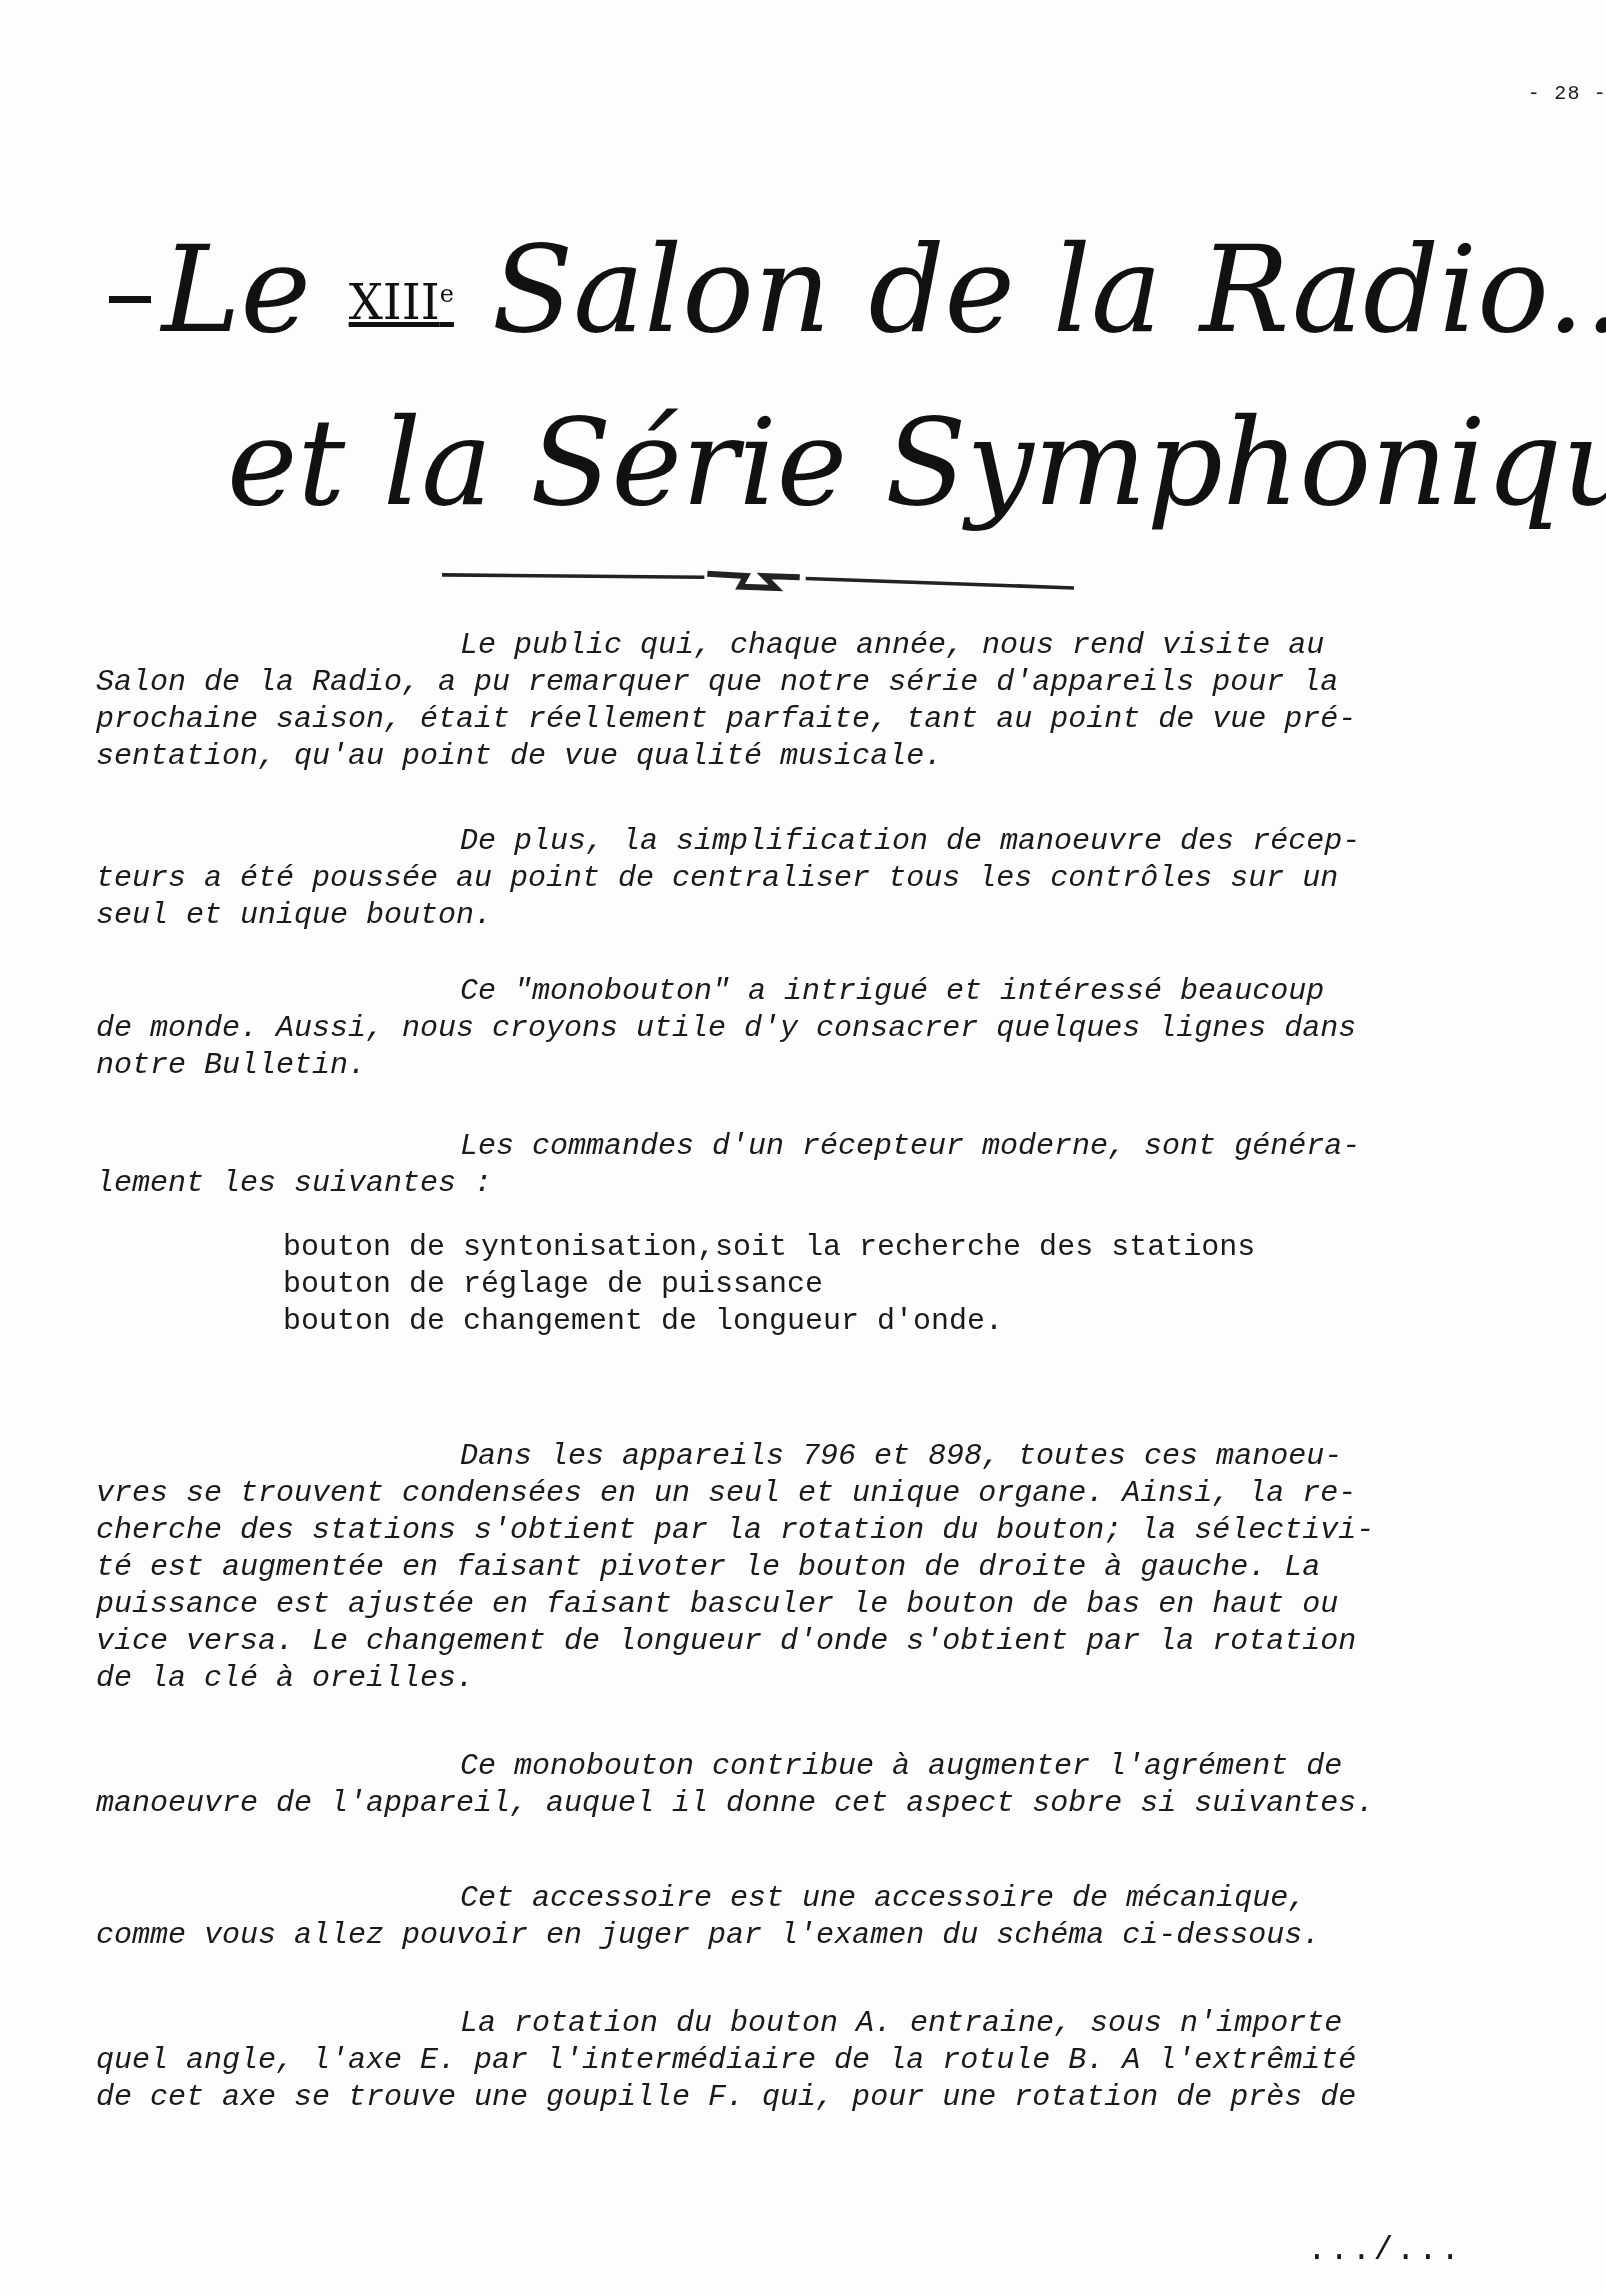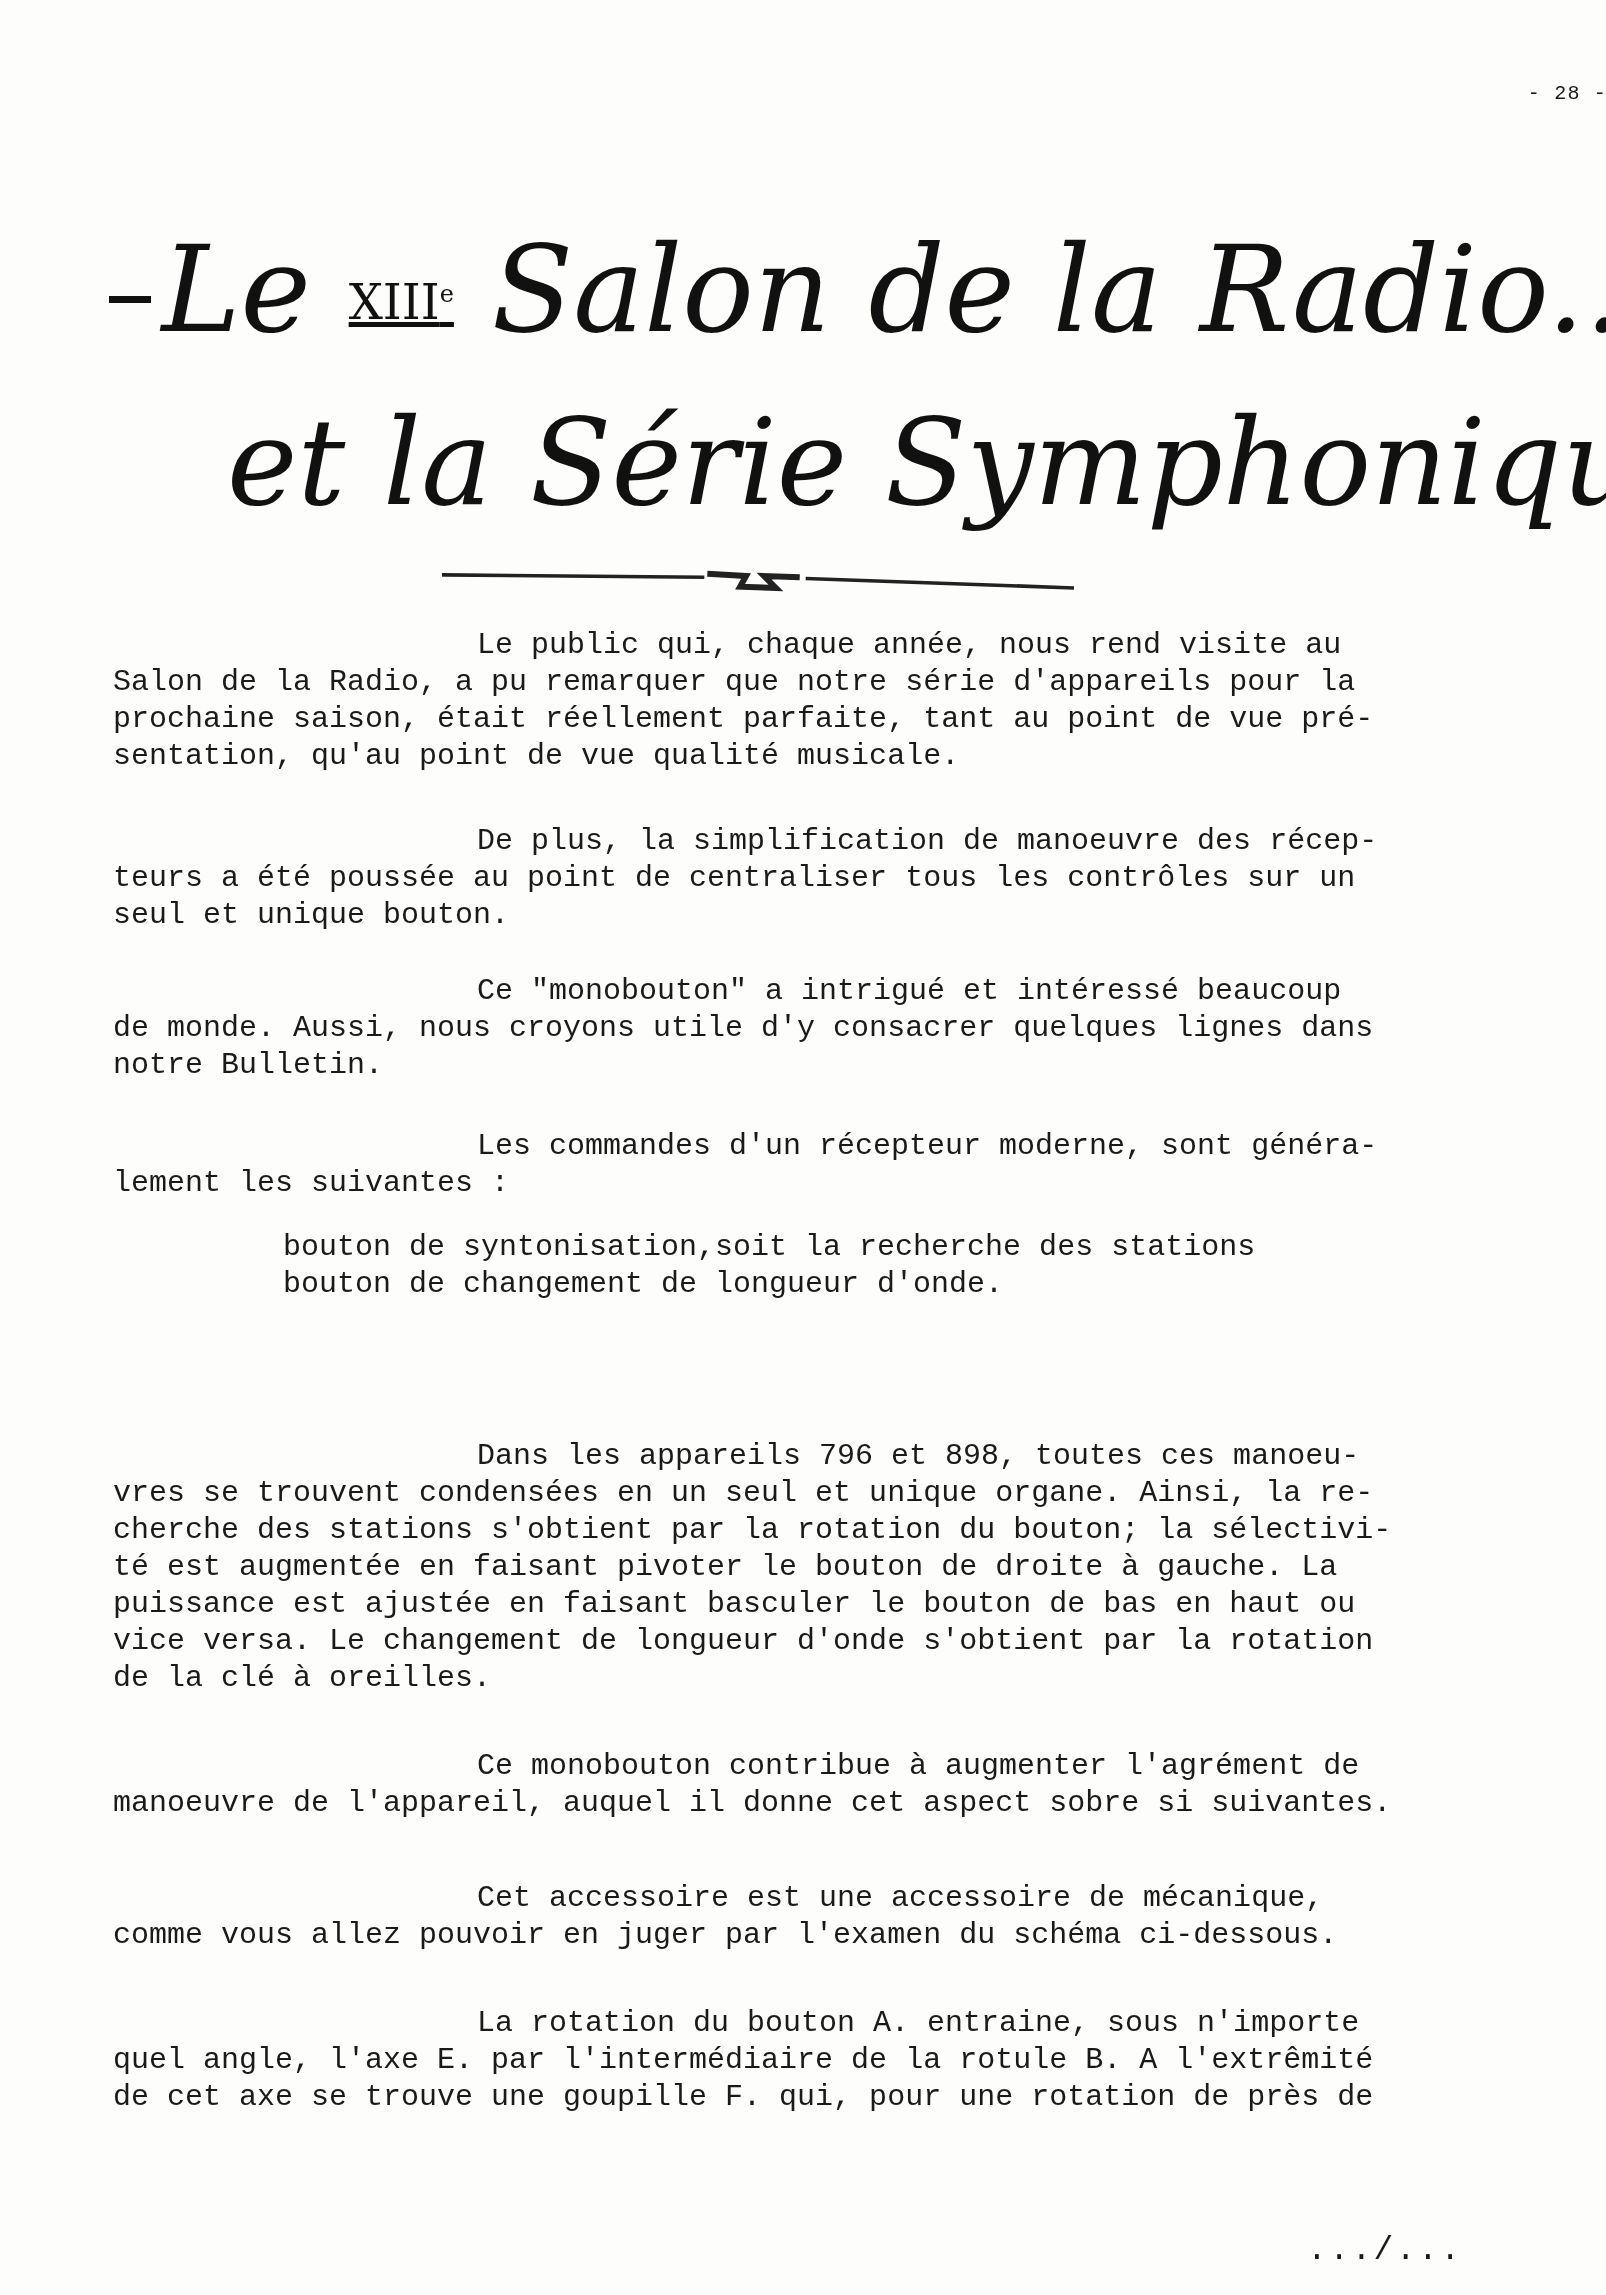--- a/index.html
+++ b/index.html
@@ -16,22 +16,22 @@
       position: absolute; font-family: "DejaVu Serif", "Liberation Serif", serif;
       font-style: italic; color: #111; white-space: nowrap;
     }
     .title-1 { left: 98px; top: 221px; font-size: 119px; }
     .title-2 { left: 227px; top: 394px; font-size: 119px; }
     .dash { display: inline-block; width: 42px; height: 7.2px; background: #111; vertical-align: middle; margin: 0 10.7px; }
     .roman { font-style: normal; font-size: 48px; text-decoration: underline; text-decoration-thickness: 4.8px; vertical-align: 12px; }
     .roman sup { font-size: 24px; }
     .ornament { position: absolute; left: 442px; top: 564px; width: 632px; height: 36px; }
     .para {
-      position: absolute; left: 113px; width: 1313px;
-      font-size: 30px; line-height: 37px; white-space: pre-wrap;
+      position: absolute; left: 96px; width: 1313px;
+      font-size: 30px; line-height: 37px; white-space: pre-wrap; font-style: italic;
     }
     .para .indent { display: inline-block; width: 364px; }
     .list {
       position: absolute; left: 251px; top: 1229px;
       font-size: 30px; line-height: 37px; margin-left: 32px;
     }
     .continuation {
       position: absolute; left: 1307px; top: 2232px; font-size: 33px; letter-spacing: 2.4px;
     }
   </style>
@@ -66,20 +66,21 @@
 
 <div class="para" style="top:973px;"><span class="indent"></span><span>Ce "monobouton" a intrigué et intéressé beaucoup</span>
 <span>de monde. Aussi, nous croyons utile d'y consacrer quelques lignes dans
 notre Bulletin.</span></div>
 
 <div class="para" style="top:1128px;"><span class="indent"></span><span>Les commandes d'un récepteur moderne, sont généra-</span>
 <span>lement les suivantes :</span></div>
 
 <div class="list">
   <div>bouton de syntonisation,soit la recherche des stations</div>
+  <div>bouton de réglage de puissance</div>
   <div>bouton de changement de longueur d'onde.</div>
 </div>
 
 <div class="para" style="top:1438px;"><span class="indent"></span><span>Dans les appareils 796 et 898, toutes ces manoeu-</span>
 <span>vres se trouvent condensées en un seul et unique organe. Ainsi, la re-
 cherche des stations s'obtient par la rotation du bouton; la sélectivi-
 té est augmentée en faisant pivoter le bouton de droite à gauche. La
 puissance est ajustée en faisant basculer le bouton de bas en haut ou
 vice versa. Le changement de longueur d'onde s'obtient par la rotation
 de la clé à oreilles.</span></div>

